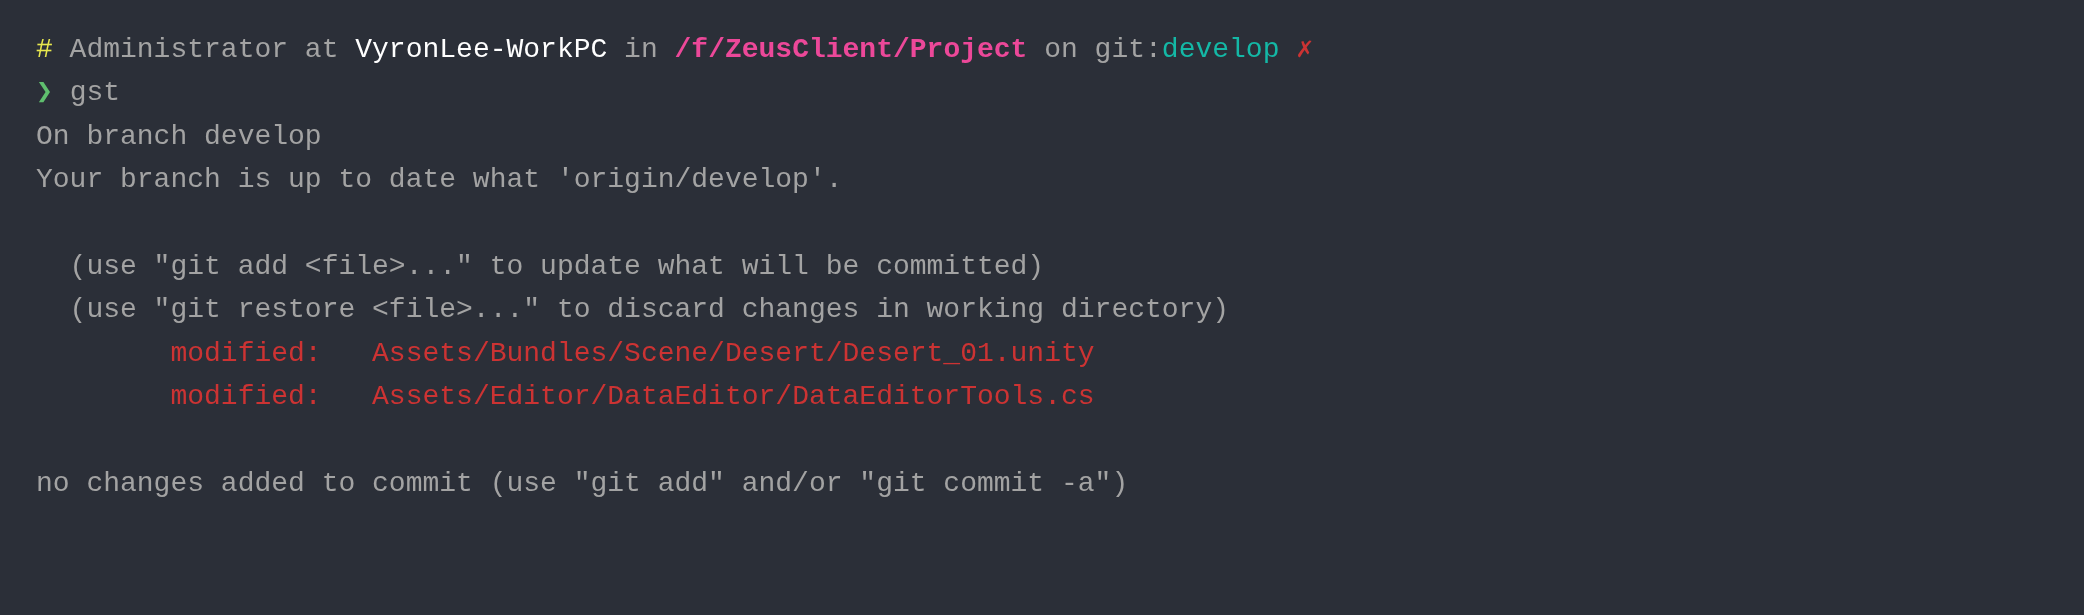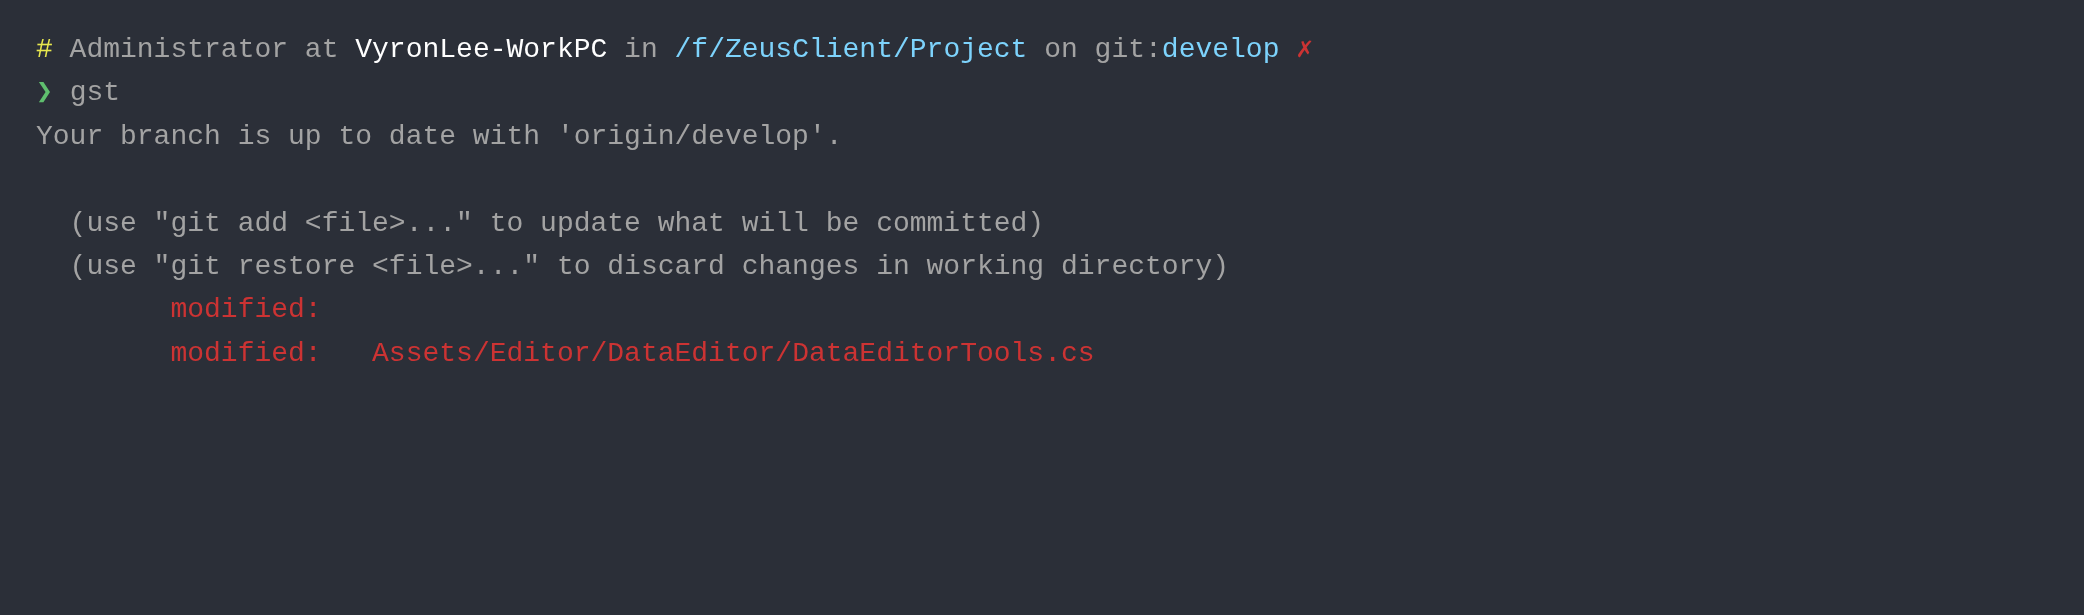--- a/index.html
+++ b/index.html
@@ -25,22 +25,22 @@
 
     .line {
       display: flex;
       flex-wrap: wrap;
       white-space: pre;
     }
 
     .color-hash      { color: #e8e84e; }
     .color-white     { color: #a3a3a3; }
     .color-green     { color: #ffffff; }
-    .color-cyan      { color: #7dd3fc; }
-    .color-red-path  { color: #7dd3fc; }
+    .color-cyan      { color: #14b8a6; }
+    .color-red-path  { color: #ec4899; font-weight: bold; }
     .color-prompt    { color: #5fbe6e; }
     .color-red       { color: #cc3333; }
   </style>
 </head>
 <body>
 
 <div class="terminal">
 
   <div class="line">
     <span class="color-hash"># </span>
@@ -53,45 +53,52 @@
     <span class="color-white">git:</span>
     <span class="color-cyan">develop</span>
     <span class="color-red"> ✗ </span>
   </div>
 
   <div class="line">
     <span class="color-prompt">❯ </span>
     <span class="color-white">gst</span>
   </div>
 
+  <div class="line">
+    <span class="color-white">On branch develop</span>
+  </div>
 
   <div class="line">
-    <span class="color-white">Your branch is up to date with 'origin/develop'.</span>
+    <span class="color-white">Your branch is up to date what 'origin/develop'.</span>
   </div>
 
   <div class="line">
     <span class="color-white">&nbsp;</span>
   </div>
 
 
   <div class="line">
     <span class="color-white">  (use "git add &lt;file&gt;..." to update what will be committed)</span>
   </div>
 
   <div class="line">
     <span class="color-white">  (use "git restore &lt;file&gt;..." to discard changes in working directory)</span>
   </div>
 
   <div class="line">
     <span class="color-red">        modified:   </span>
+    <span class="color-red">Assets/Bundles/Scene/Desert/Desert_01.unity</span>
   </div>
 
   <div class="line">
     <span class="color-red">        modified:   </span>
     <span class="color-red">Assets/Editor/DataEditor/DataEditorTools.cs</span>
   </div>
 
   <div class="line">
     <span class="color-white">&nbsp;</span>
   </div>
 
+  <div class="line">
+    <span class="color-white">no changes added to commit (use "git add" and/or "git commit -a")</span>
+  </div>
 
 </div>
 
 </body></html>

